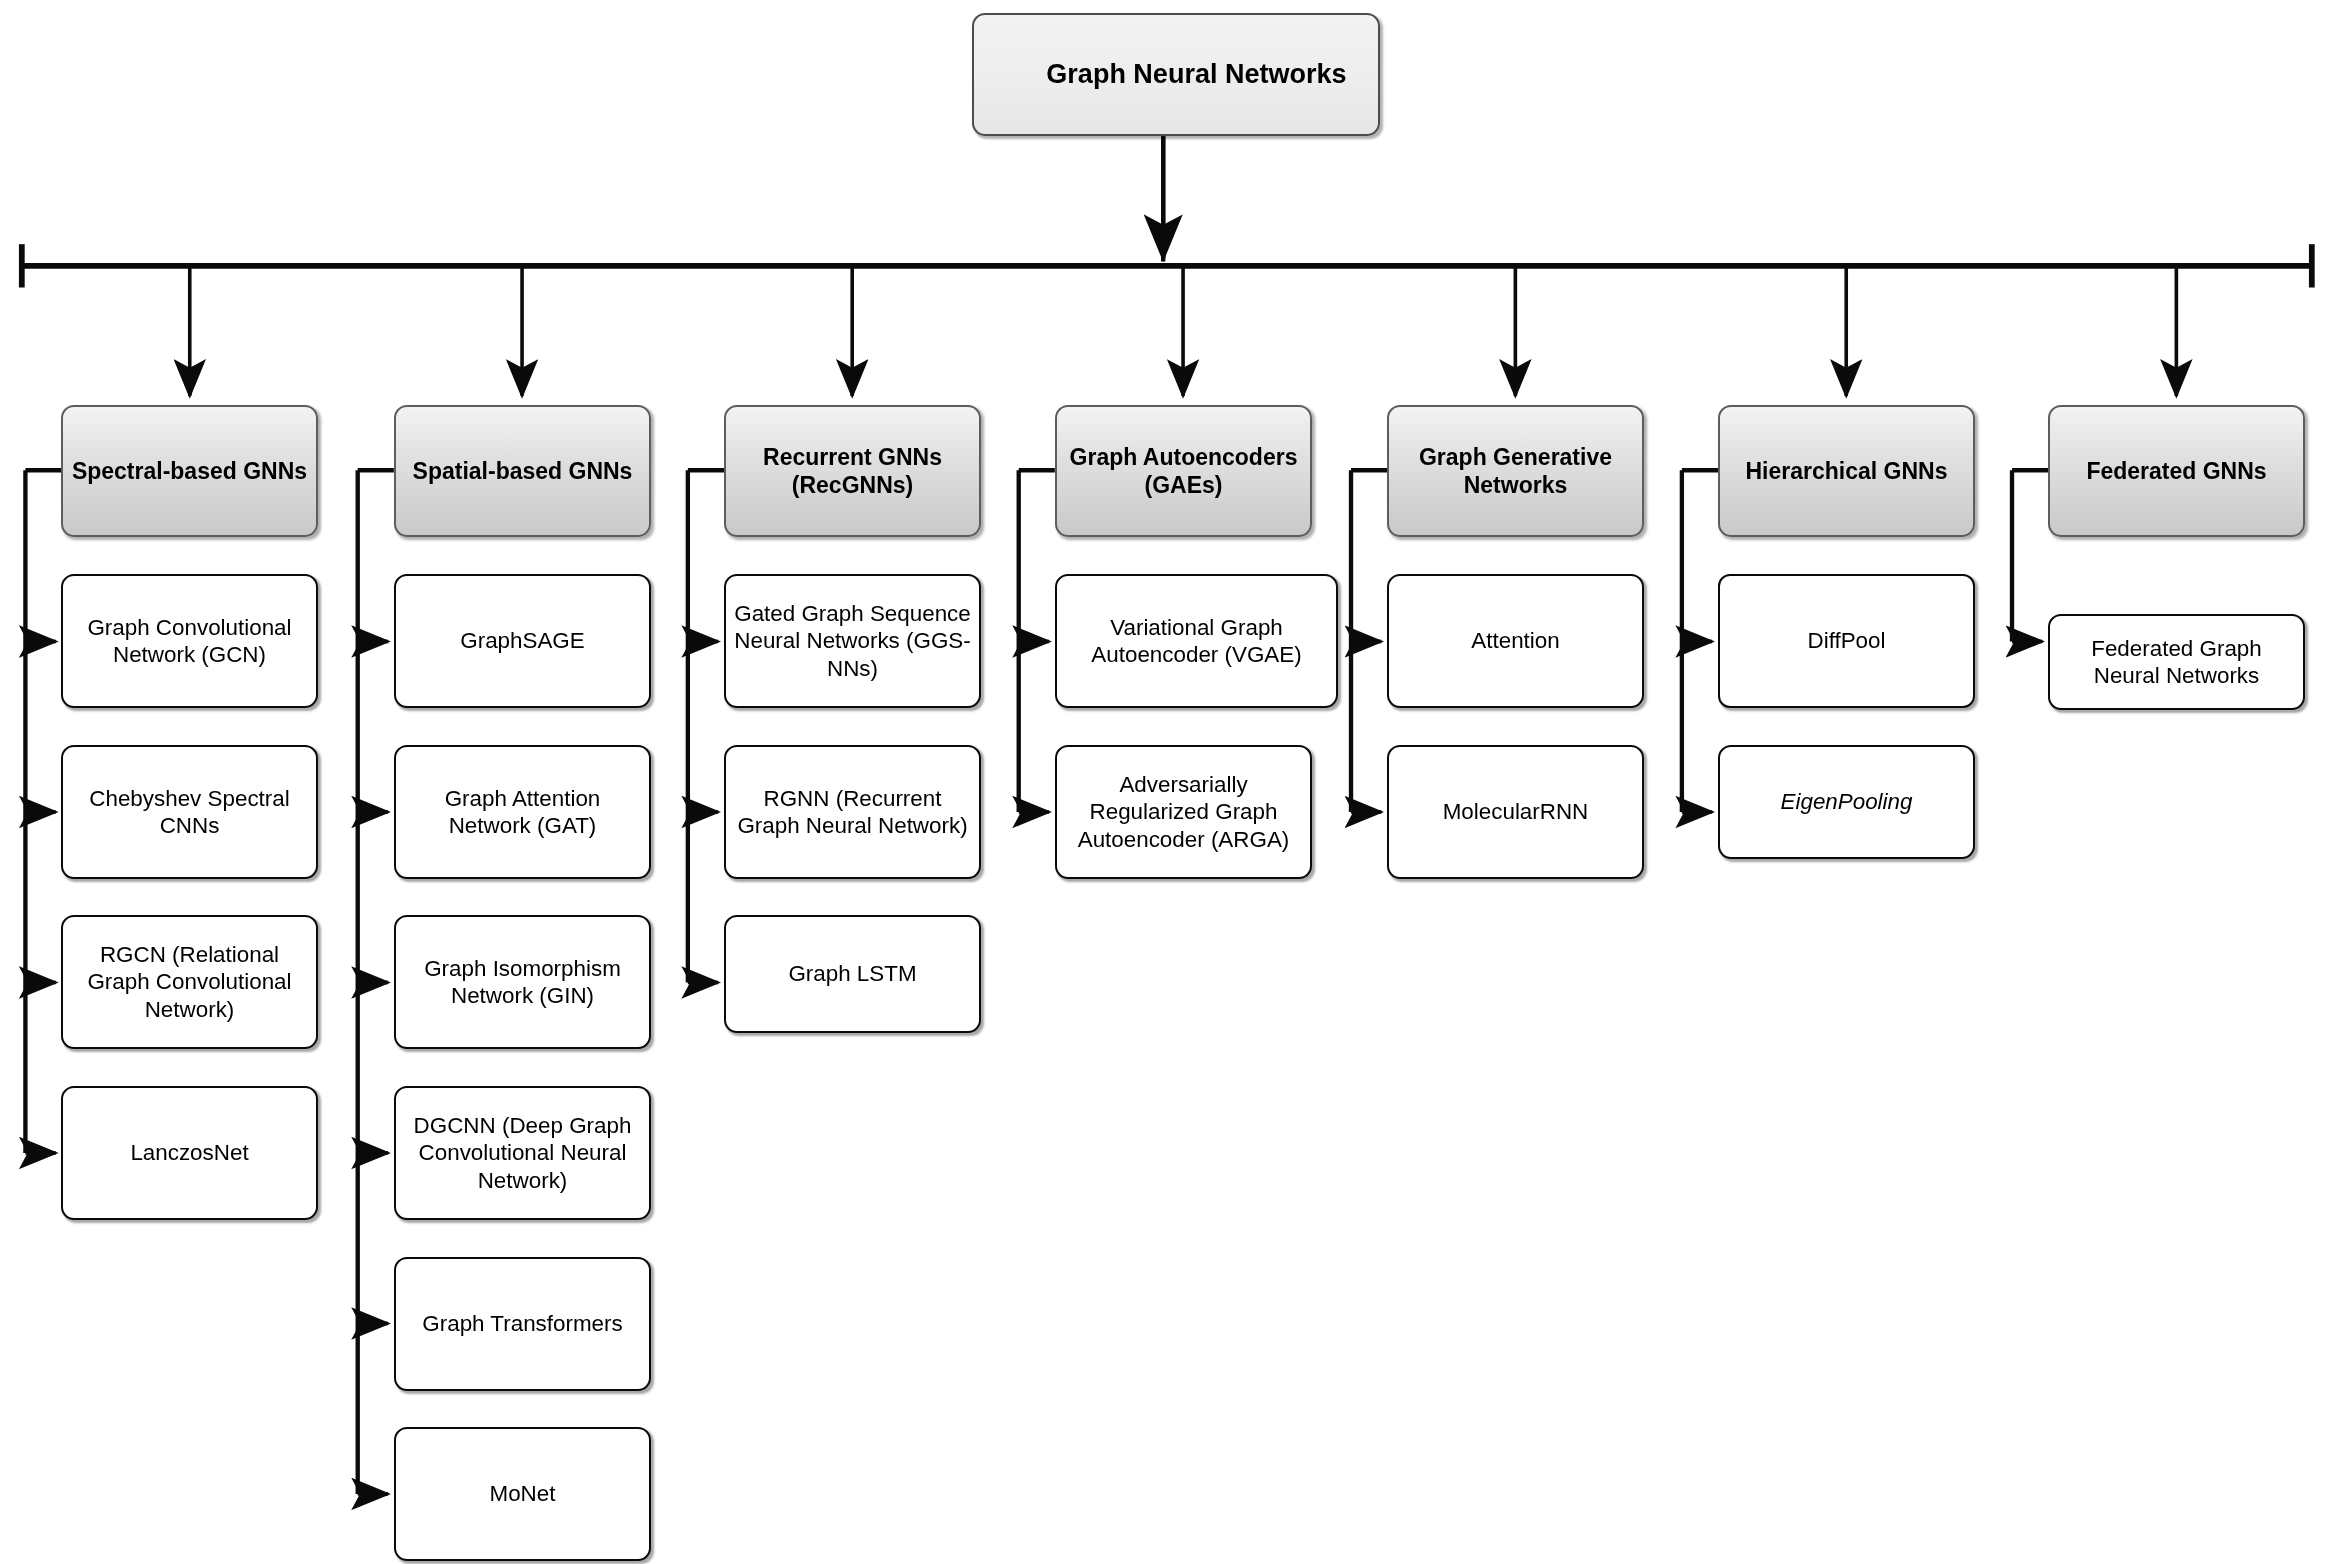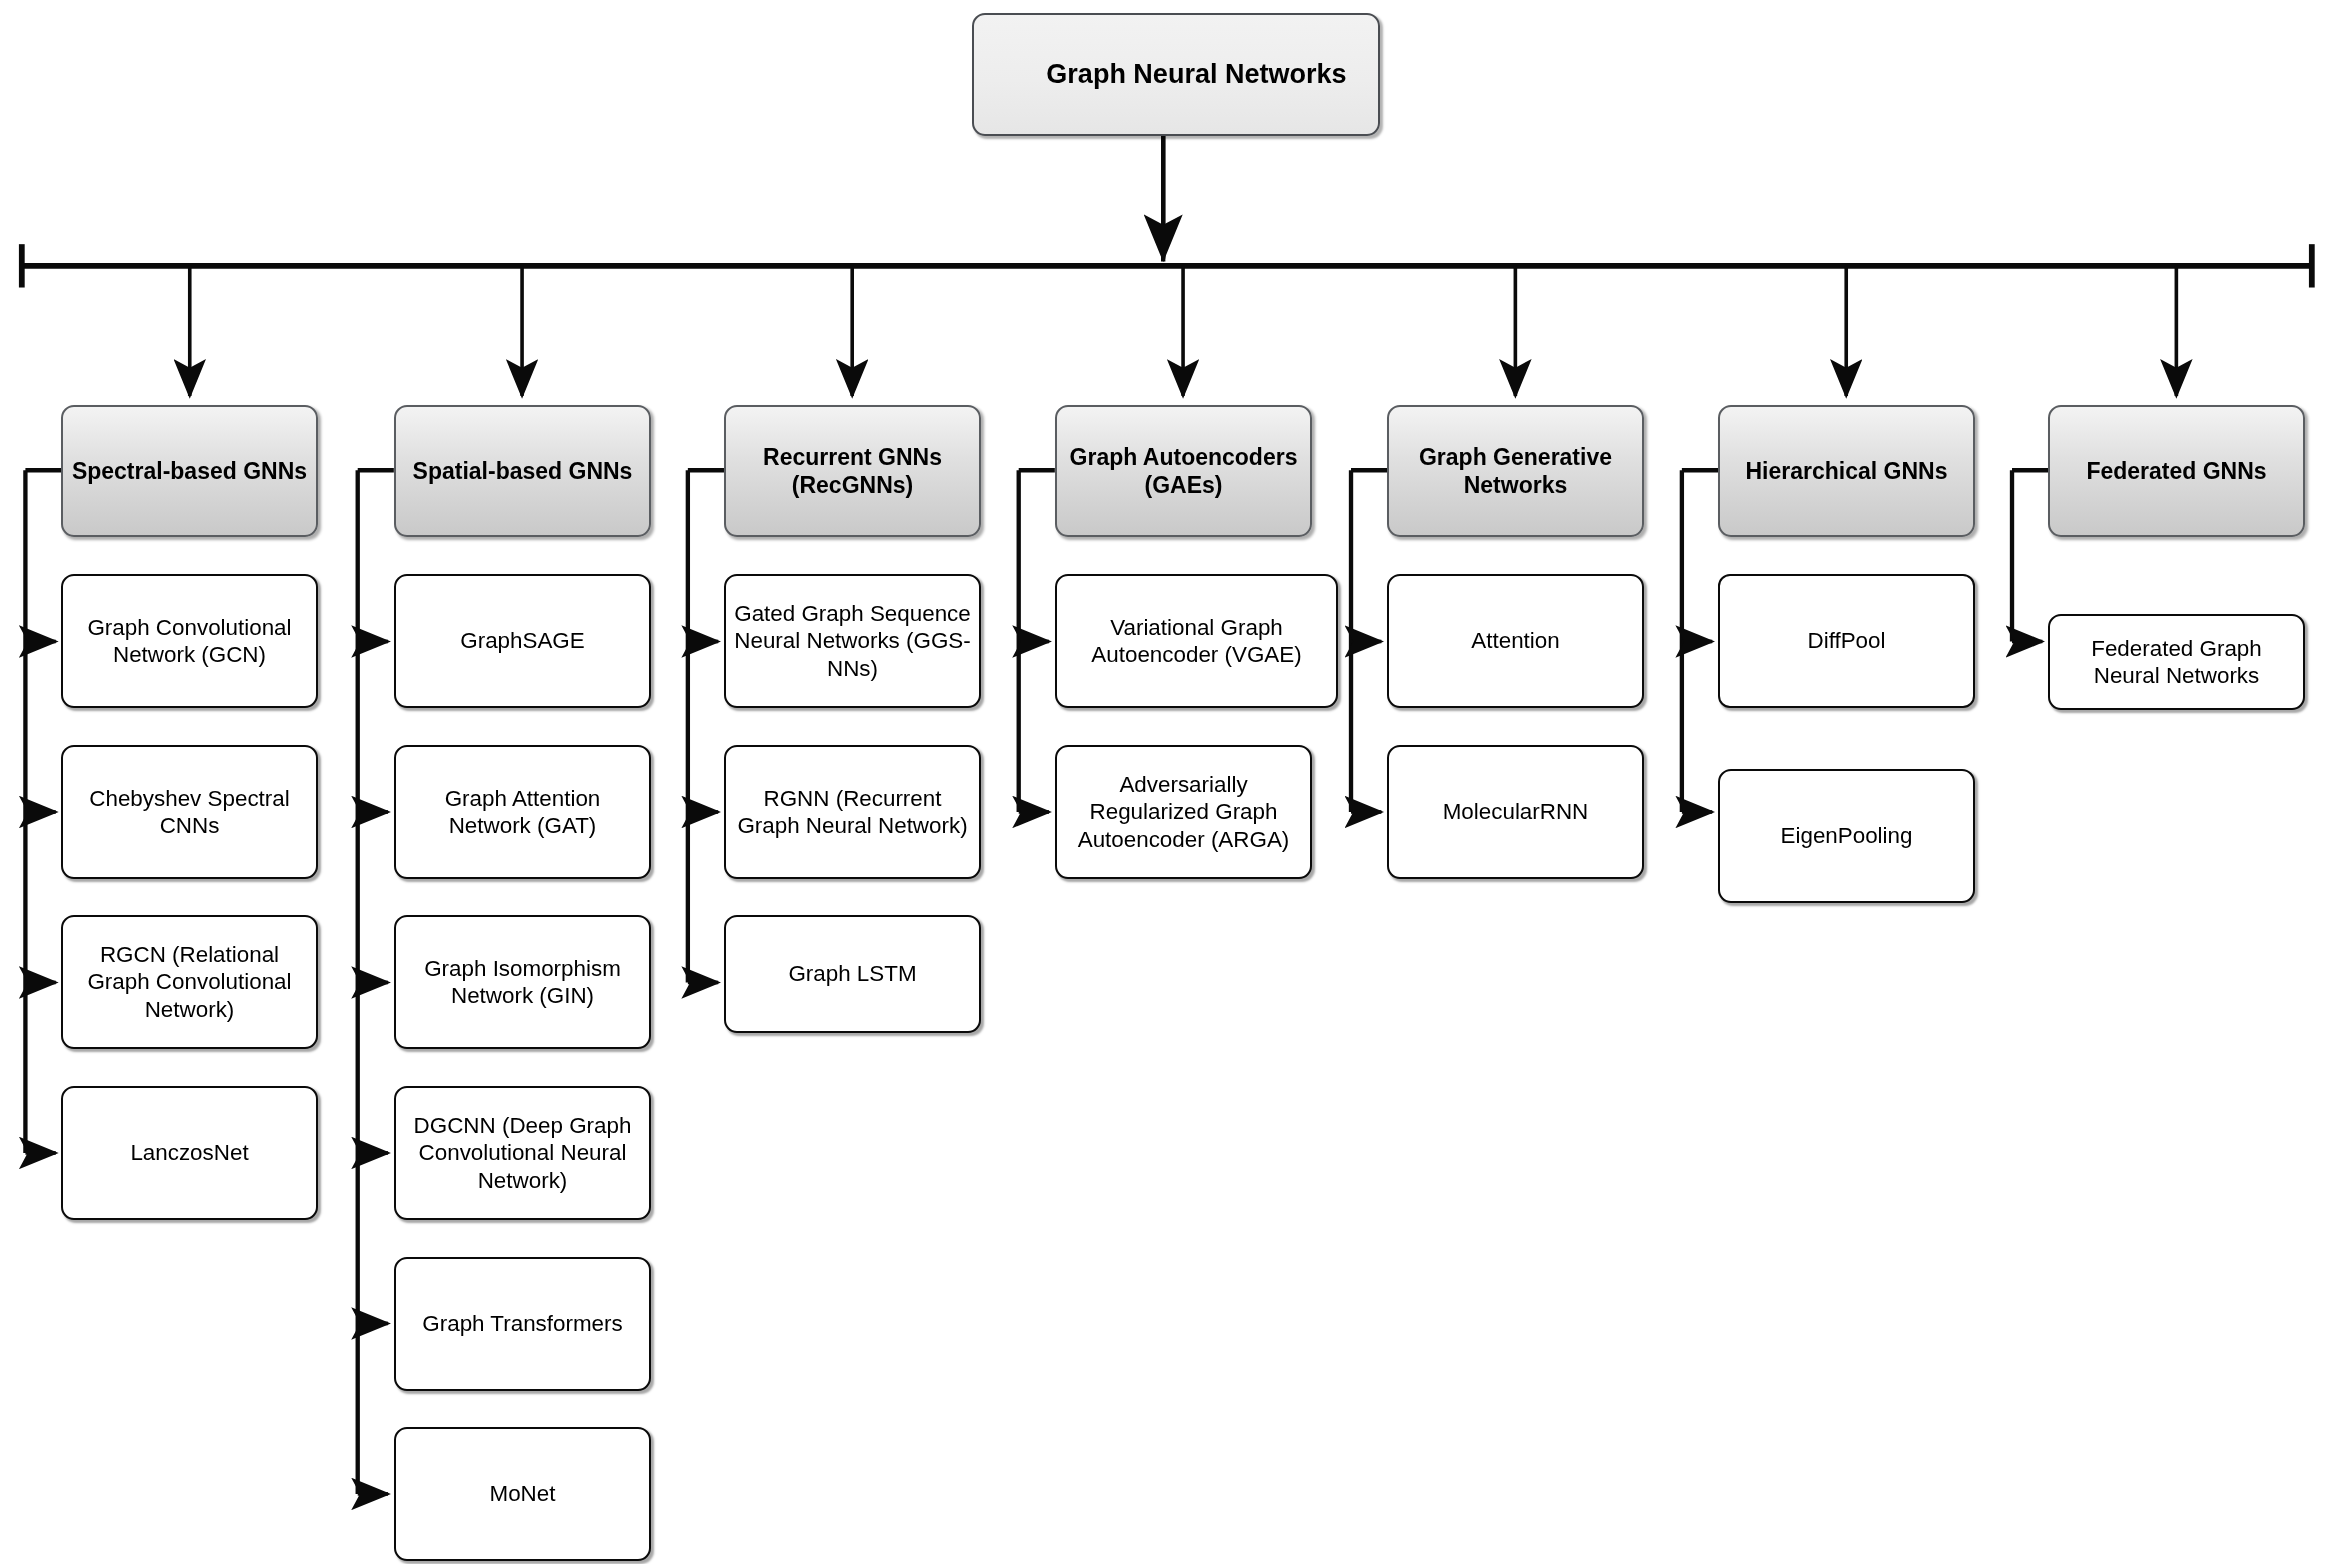--- a/index.html
+++ b/index.html
@@ -193,21 +193,21 @@
       </div>
       <div class="node node-leaf" style="left: 1387px; top: 745px; width: 257px; height: 134px;">
         <span class="node-label">MolecularRNN</span>
       </div>
       <div class="node node-category" style="left: 1718px; top: 405px; width: 257px; height: 132px;">
         <span class="node-label">Hierarchical GNNs</span>
       </div>
       <div class="node node-leaf" style="left: 1718px; top: 574px; width: 257px; height: 134px; border-radius: 12px;">
         <span class="node-label">DiffPool</span>
       </div>
-      <div class="node node-leaf" style="left: 1718px; top: 769px; width: 257px; height: 134px;">
+      <div class="node node-leaf" style="left: 1718px; top: 745px; width: 257px; height: 114px; font-style: italic;">
         <span class="node-label">EigenPooling</span>
       </div>
       <div class="node node-category" style="left: 2048px; top: 405px; width: 257px; height: 132px;">
         <span class="node-label">Federated GNNs</span>
       </div>
       <div class="node node-leaf" style="left: 2048px; top: 574px; width: 257px; height: 96px; margin-top: 40px;">
         <span class="node-label">Federated Graph Neural Networks</span>
       </div>
     </div>
 </div>

